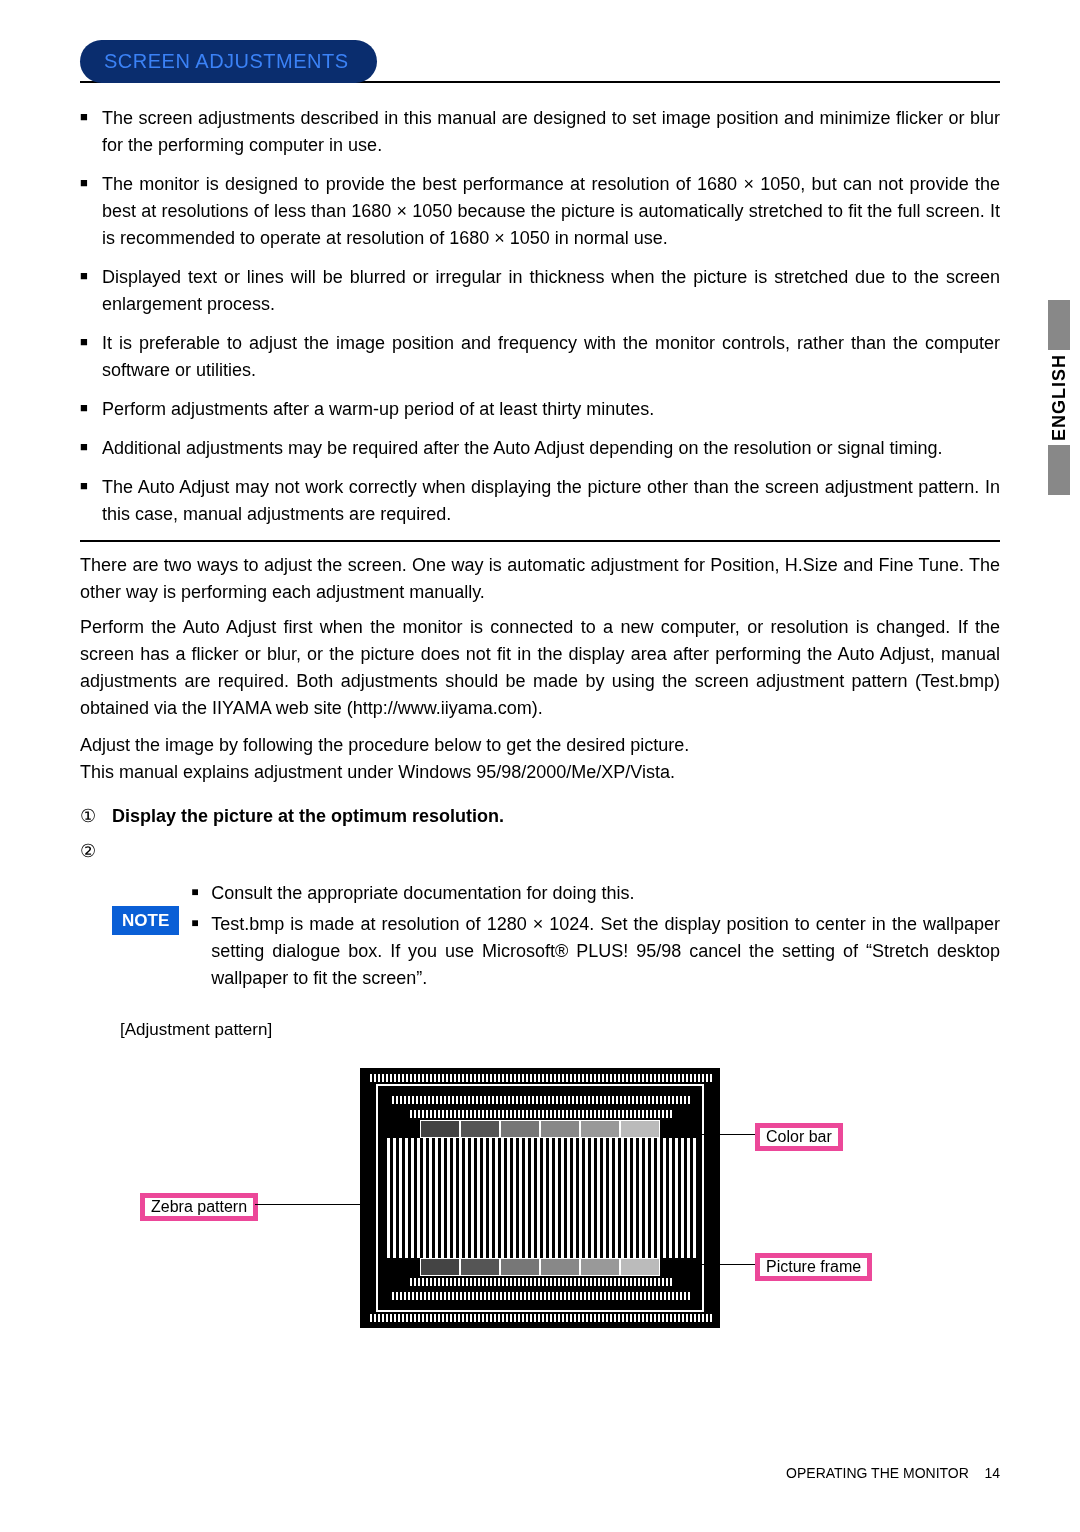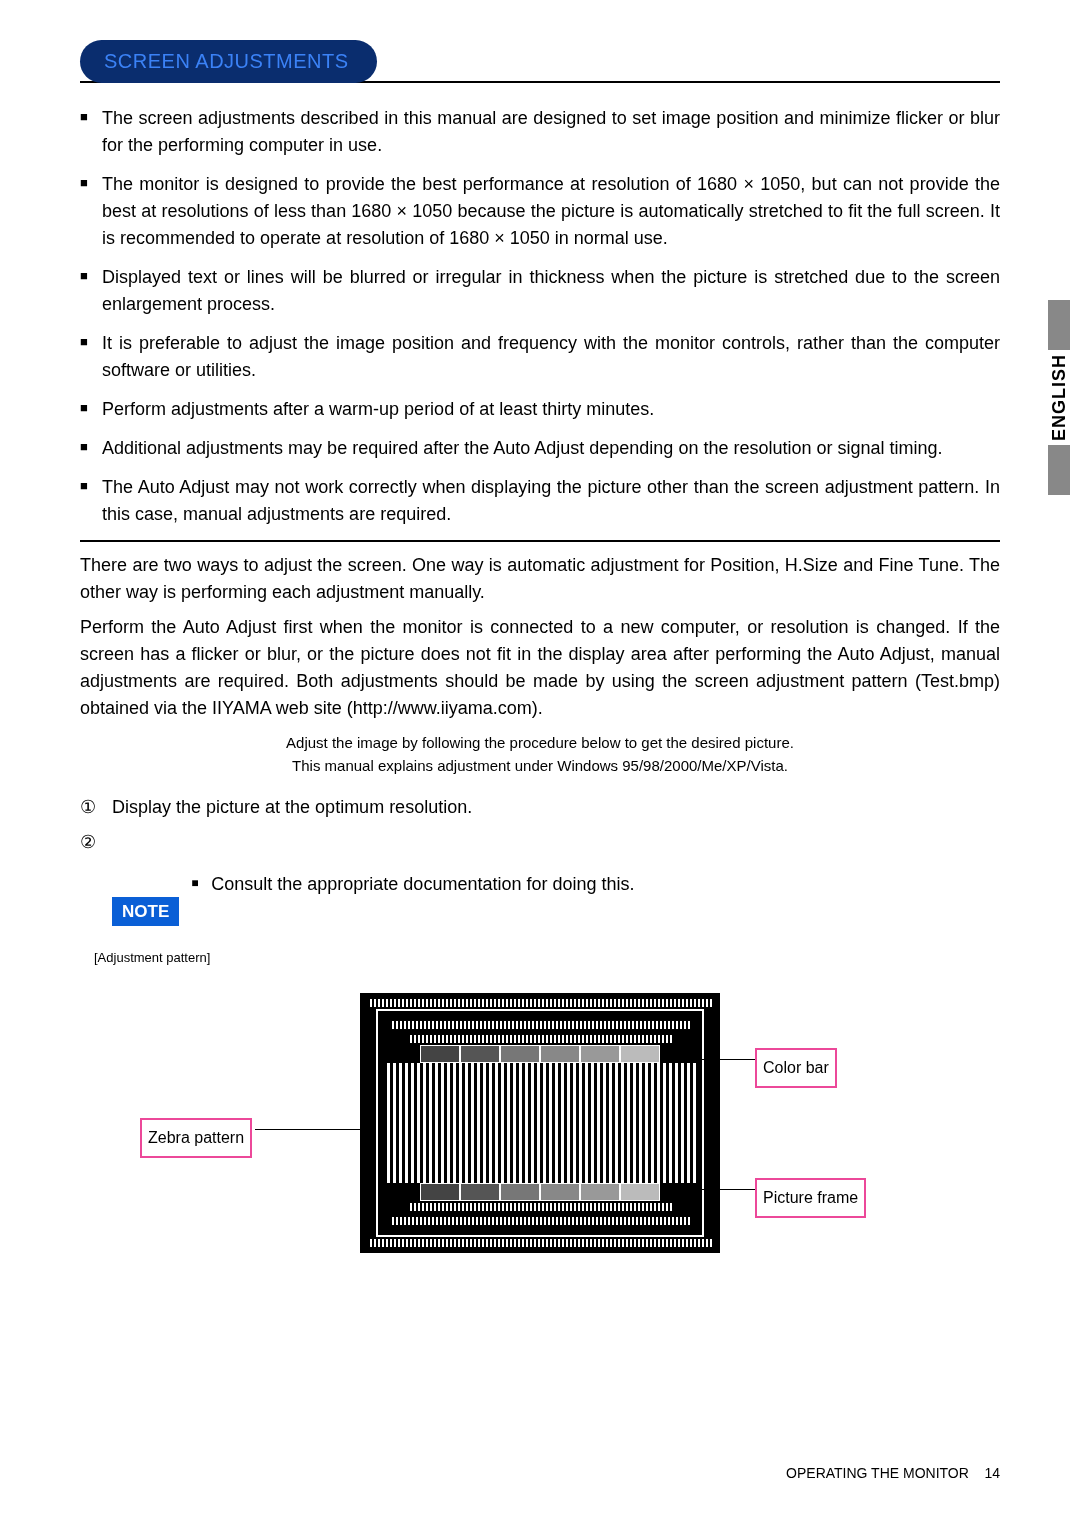--- a/index.html
+++ b/index.html
@@ -52,43 +52,42 @@
     border-top: 2px solid #000;
     margin: 10px 0 10px 0;
   }
   .para {
     font-size: 18px;
     line-height: 1.5;
     text-align: justify;
     margin-bottom: 8px;
   }
   .para2 {
-    font-size: 15px;
+    font-size: 18px;
     line-height: 1.5;
     margin-top: 10px;
     margin-bottom: 16px;
-    text-align: center;
   }
   .steps {
     font-size: 18px;
     line-height: 1.6;
     margin-left: 0;
   }
   .step-row {
     display: flex;
     gap: 14px;
     margin-bottom: 6px;
   }
   .step-num {
     font-weight: normal;
     width: 18px;
     flex: 0 0 auto;
   }
   .step-text {
-    font-weight: normal;
+    font-weight: bold;
   }
   .note-block {
     display: flex;
     margin-top: 14px;
     margin-left: 32px;
     font-size: 18px;
     line-height: 1.5;
     align-items: flex-start;
   }
   .note-badge {
@@ -111,23 +110,23 @@
     margin-bottom: 4px;
   }
   .note-list .nitem::before {
     content: "■";
     position: absolute;
     left: 0;
     top: 3px;
     font-size: 12px;
   }
   .adj-label {
-    font-size: 13px;
+    font-size: 17px;
     margin-top: 24px;
-    margin-left: 14px;
+    margin-left: 40px;
   }
   
   .side-tab {
     position: absolute;
     right: 10px;
     top: 300px;
     display: flex;
     flex-direction: column;
     align-items: center;
     gap: 0;
@@ -188,22 +187,22 @@
     left: 60px;
     right: 60px;
     height: 18px;
     display: flex;
   }
   .color-strip .sw { flex: 1; border: 1px solid #fff; }
   .sw1{background:#444;} .sw2{background:#555;} .sw3{background:#777;}
   .sw4{background:#888;} .sw5{background:#999;} .sw6{background:#bbb;}
   .callout {
     position: absolute;
-    border: 2px solid #ec4899;
-    padding: 9px 6px;
+    border: 5px solid #ec4899;
+    padding: 0 6px;
     font-size: 16px;
     background: #fff;
     white-space: nowrap;
   }
   .callout-line {
     position: absolute;
     border-top: 1px solid #000;
   }
   .footer {
     position: absolute;
@@ -253,20 +252,21 @@
   </div>
   <div class="step-row">
     <span class="step-num">②</span>
   </div>
 </div>
 
 <div class="note-block">
   <div class="note-badge">NOTE</div>
   <div class="note-list">
     <div class="nitem">Consult the appropriate documentation for doing this.</div>
+    <div class="nitem">Test.bmp is made at resolution of 1280 × 1024. Set the display position to center in the wallpaper setting dialogue box. If you use Microsoft® PLUS! 95/98 cancel the setting of “Stretch desktop wallpaper to fit the screen”.</div>
   </div>
 </div>
 
 <div class="adj-label">[Adjustment pattern]</div>
 
 <div class="figure-wrap">
   <div class="patt-outer">
     <div class="zebra-row" style="top:6px"></div>
     <div class="zebra-row" style="top:28px;left:30px;right:30px"></div>
     <div class="zebra-row" style="top:42px;left:48px;right:48px"></div>

